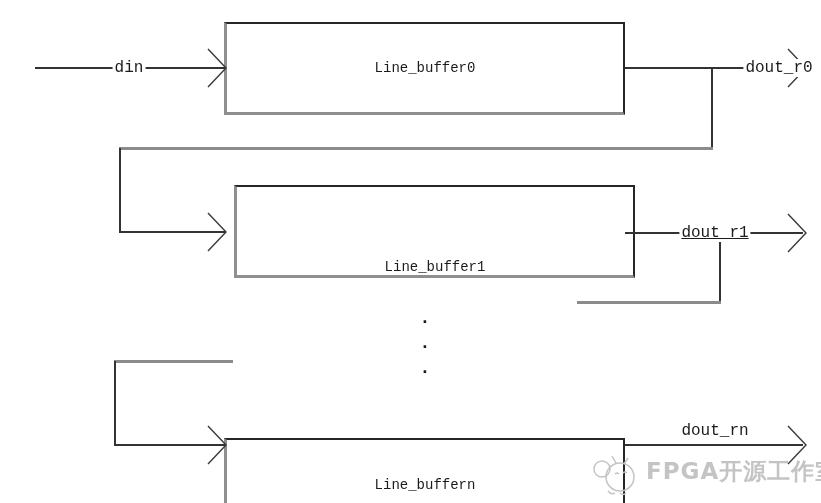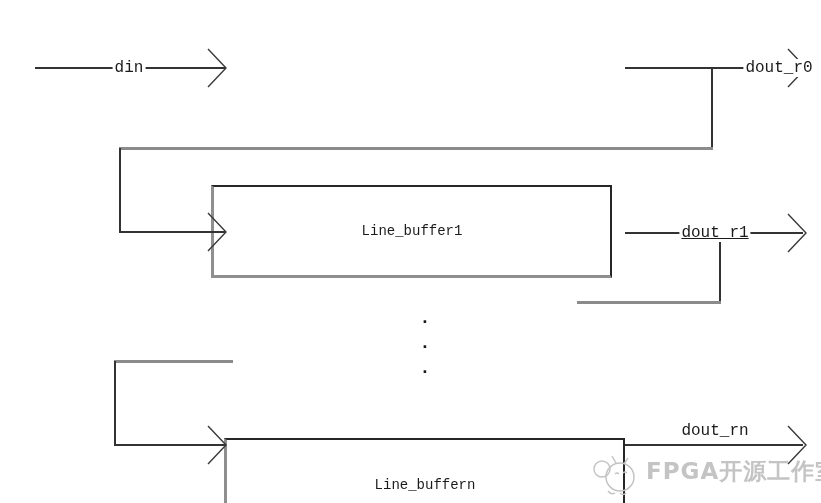--- a/index.html
+++ b/index.html
@@ -77,21 +77,24 @@
     white-space: nowrap;
   }
   .mascot { position: absolute; left: 0; top: 2px; }
   .mascot * { fill: none; stroke: #c4c4c4; stroke-width: 1.5; }
 </style>
 </head>
 <body>
 
 <div class="canvas">
 
-  <div class="block" style="left:211px; top:185px;">
+  <div class="block" style="left:224px; top:22px;">
+    <span class="block-label">Line_buffer0</span>
+  </div>
+  <div class="block" style="left:234px; top:185px;align-items:flex-end;">
     <span class="block-label">Line_buffer1</span>
   </div>
   <div class="block" style="left:224px; top:398px; height:94px;margin-top:40px;">
     <span class="block-label">Line_buffern</span>
   </div>
 
   <div class="wire h" style="left:35px;  top:67px;  width:191px;"></div>
   <div class="wire h" style="left:625px; top:67px;  width:178px;"></div>
   <div class="wire v" style="left:711px; top:68px;  height:81px;"></div>
   <div class="wire h gray" style="left:119px; top:147px; width:594px;"></div>

